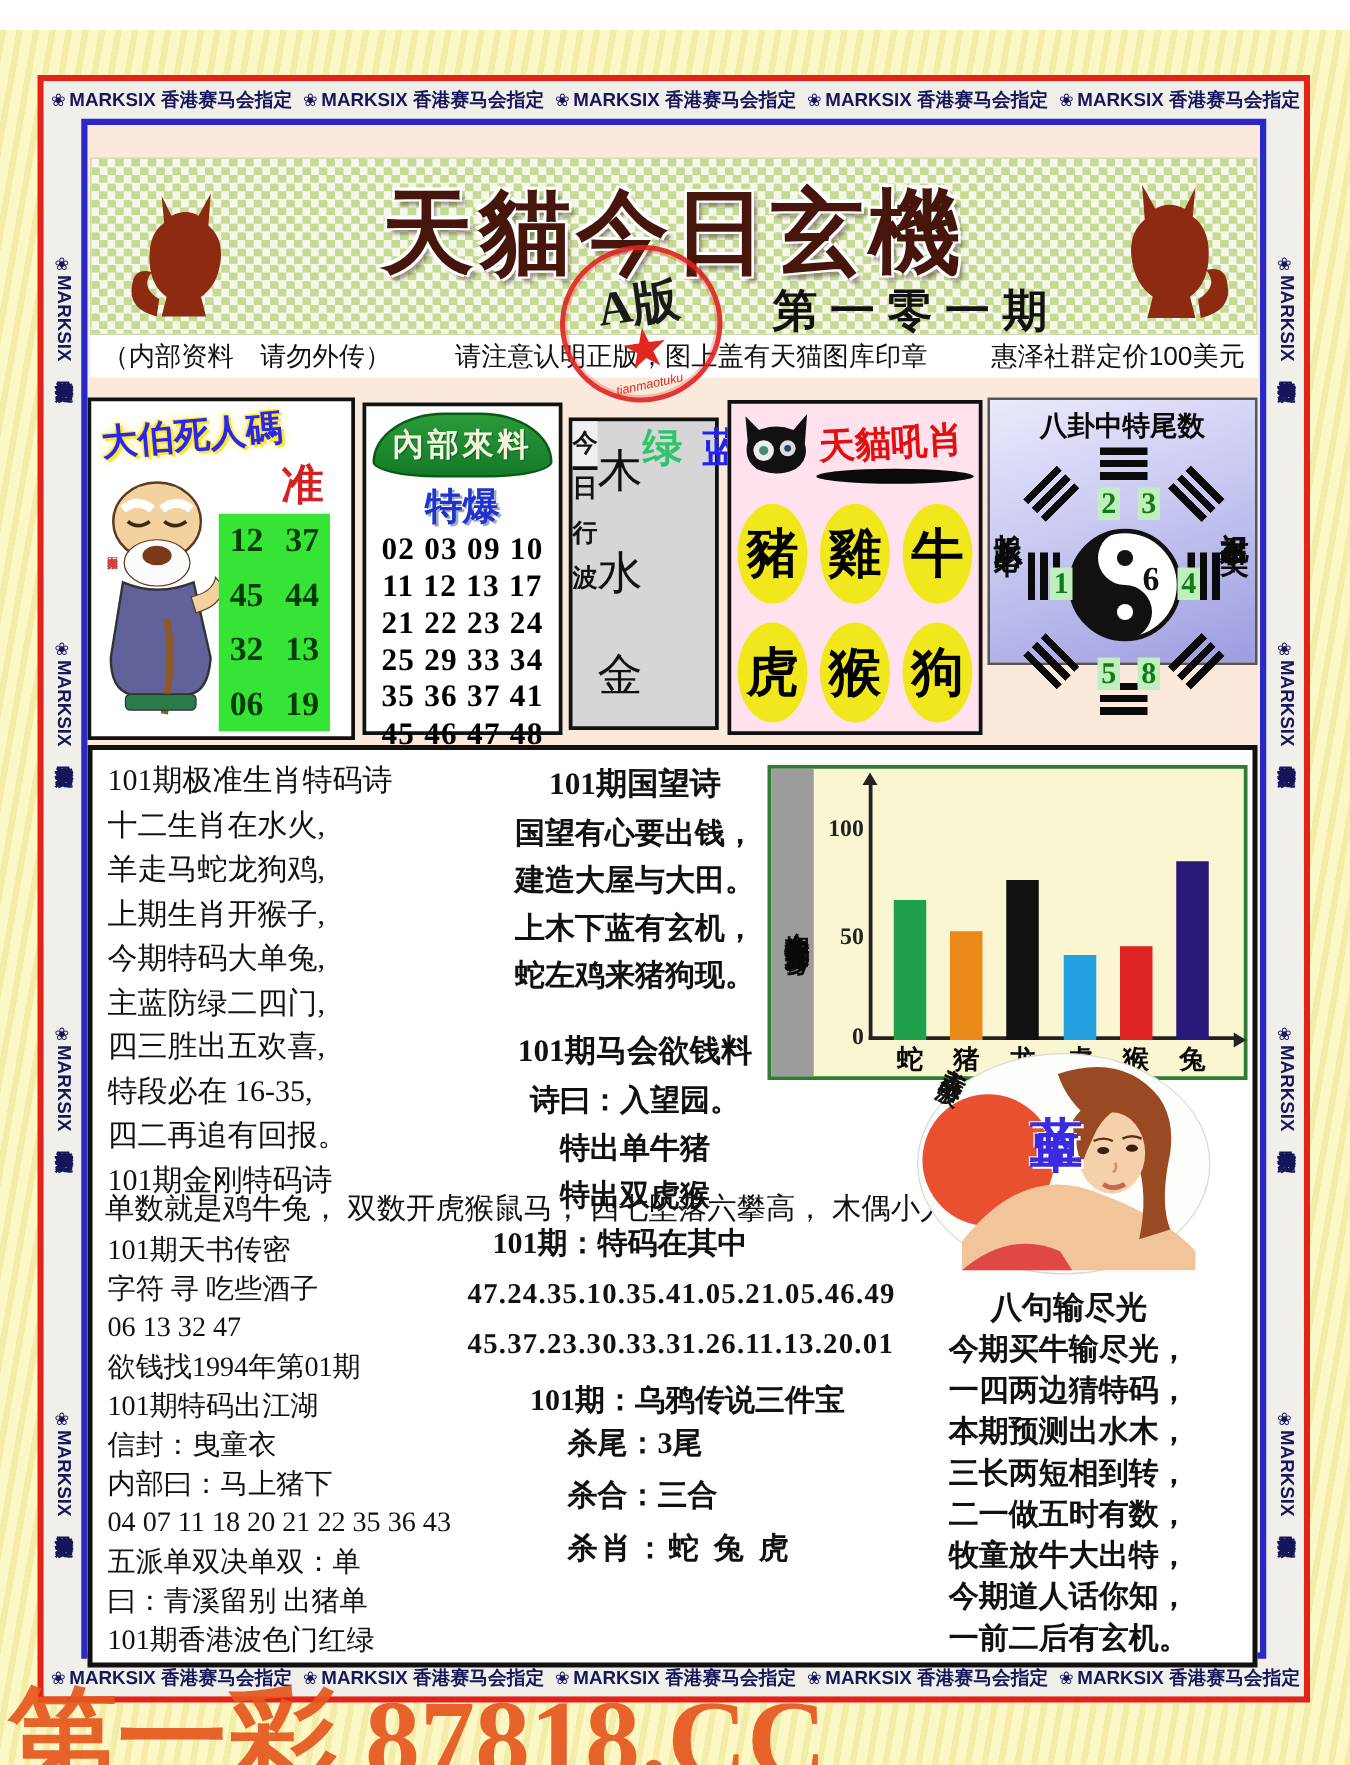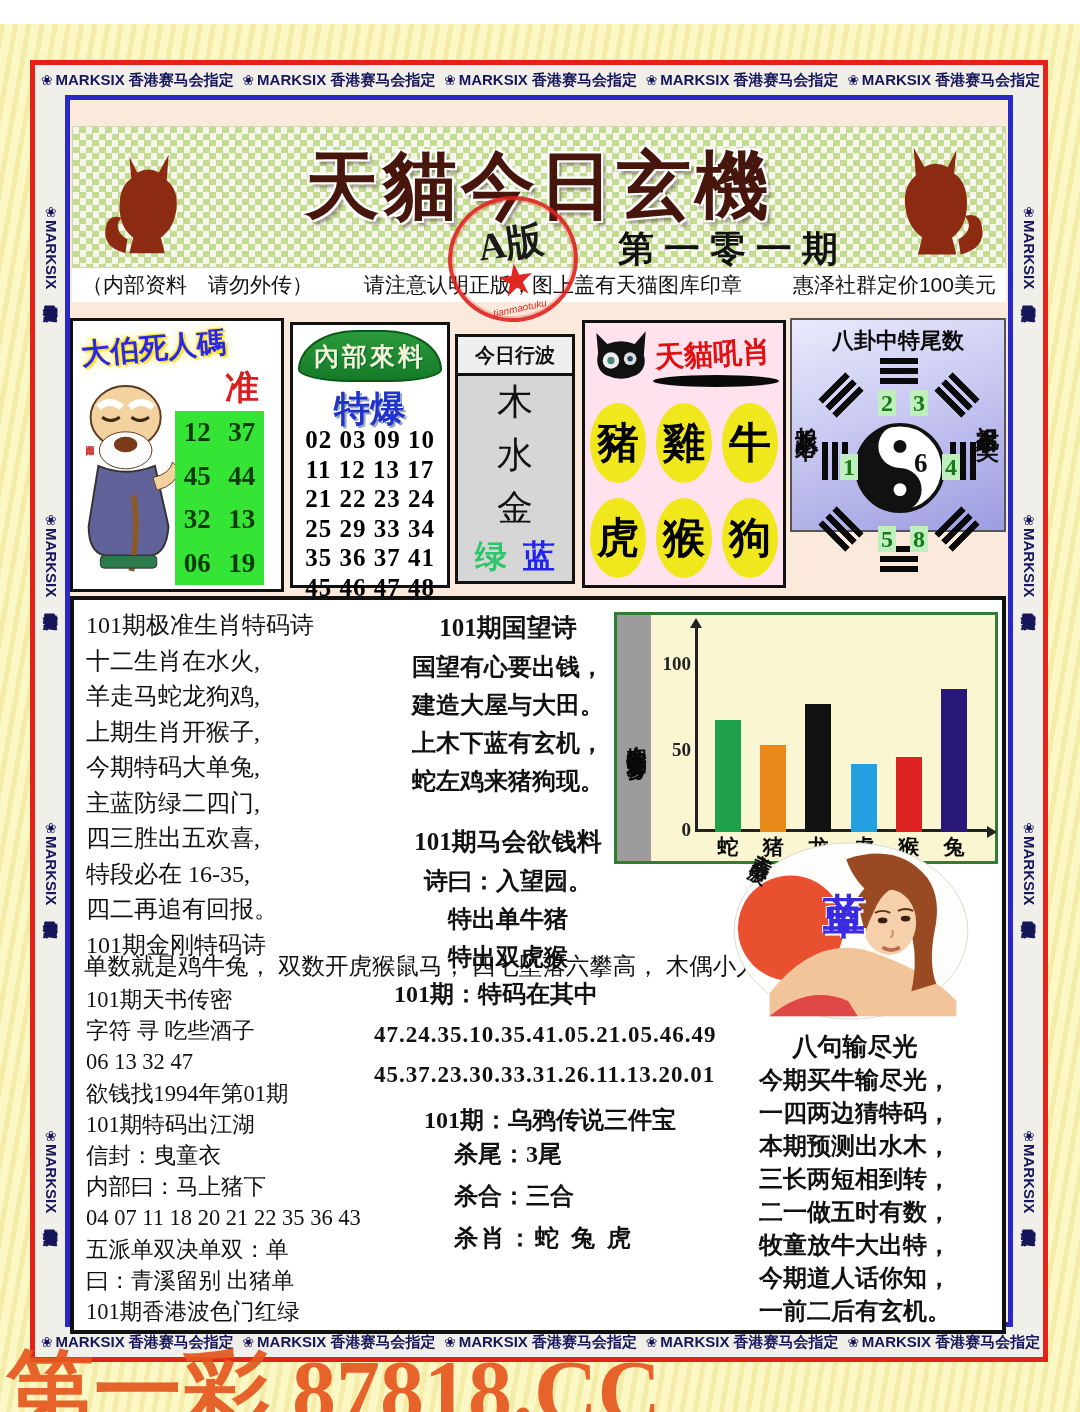--- a/index.html
+++ b/index.html
@@ -60,26 +60,26 @@
   .uncle-art{position:absolute;left:2px;top:56px;width:112px;height:206px;}
   .uncle-note{position:absolute;left:10px;top:118px;writing-mode:vertical-rl;font-size:9px;color:#d04040;}
   .uncle-green{position:absolute;left:102px;top:90px;width:89px;height:174px;background:#35e435;
                display:grid;grid-template-columns:1fr 1fr;align-content:space-around;justify-items:center;
                font-family:"Liberation Serif","DejaVu Serif",serif;font-weight:bold;font-size:27px;color:#053a05;}
   .box-inside{left:220px;top:206px;width:160px;height:266px;}
   .arc{position:absolute;left:5px;top:5px;right:5px;height:52px;background:linear-gradient(#2a9a3a,#157a28);
        border:2px solid #0a5a16;border-radius:50% 50% 45% 45%/95% 95% 30% 30%;box-sizing:border-box;
        text-align:center;line-height:48px;font-weight:bold;font-size:25px;letter-spacing:3px;color:#f6f2d8;
        text-shadow:1px 1px 0 #063;}
-  .teb{position:absolute;left:0;right:0;top:60px;text-align:center;font-weight:bold;font-size:36px;color:#2233cc;
+  .teb{position:absolute;left:0;right:0;top:60px;text-align:center;font-weight:bold;font-size:30px;color:#2233cc;
        text-shadow:-1px -1px 0 #fff,2px 2px 0 #9ab;}
   .nums{position:absolute;left:0;right:0;top:100px;text-align:center;
         font-family:"Liberation Serif","DejaVu Serif",serif;font-weight:bold;font-size:25px;color:#000;
         line-height:29.5px;letter-spacing:1px;}
-  .box-wave{left:385px;top:218px;width:120px;height:250px;background:#d6d6d6;display:flex;flex-direction:column;}
+  .box-wave{left:385px;top:218px;width:120px;height:250px;background:#d6d6d6;display:flex;flex-direction:row;}
   .wave-head{height:36px;border-bottom:3px solid #111;background:#efefef;text-align:center;line-height:36px;
              font-weight:bold;font-size:20px;color:#111;}
   .wave-items{flex:1;display:flex;flex-direction:column;justify-content:space-around;align-items:center;
               font-family:"Liberation Serif","DejaVu Serif",serif;font-size:36px;color:#111;}
   .wave-colors{height:46px;display:flex;justify-content:center;gap:16px;font-weight:bold;font-size:32px;}
   .wave-g{color:#2ec46a;}
   .wave-b{color:#2222ee;}
   .box-zodiac{left:512px;top:204px;width:204px;height:268px;background:#ffe2ee;}
   .catface{position:absolute;left:4px;top:4px;width:64px;height:56px;}
   .zodiac-title{position:absolute;left:70px;top:12px;font-family:"Liberation Serif","DejaVu Serif",serif;

